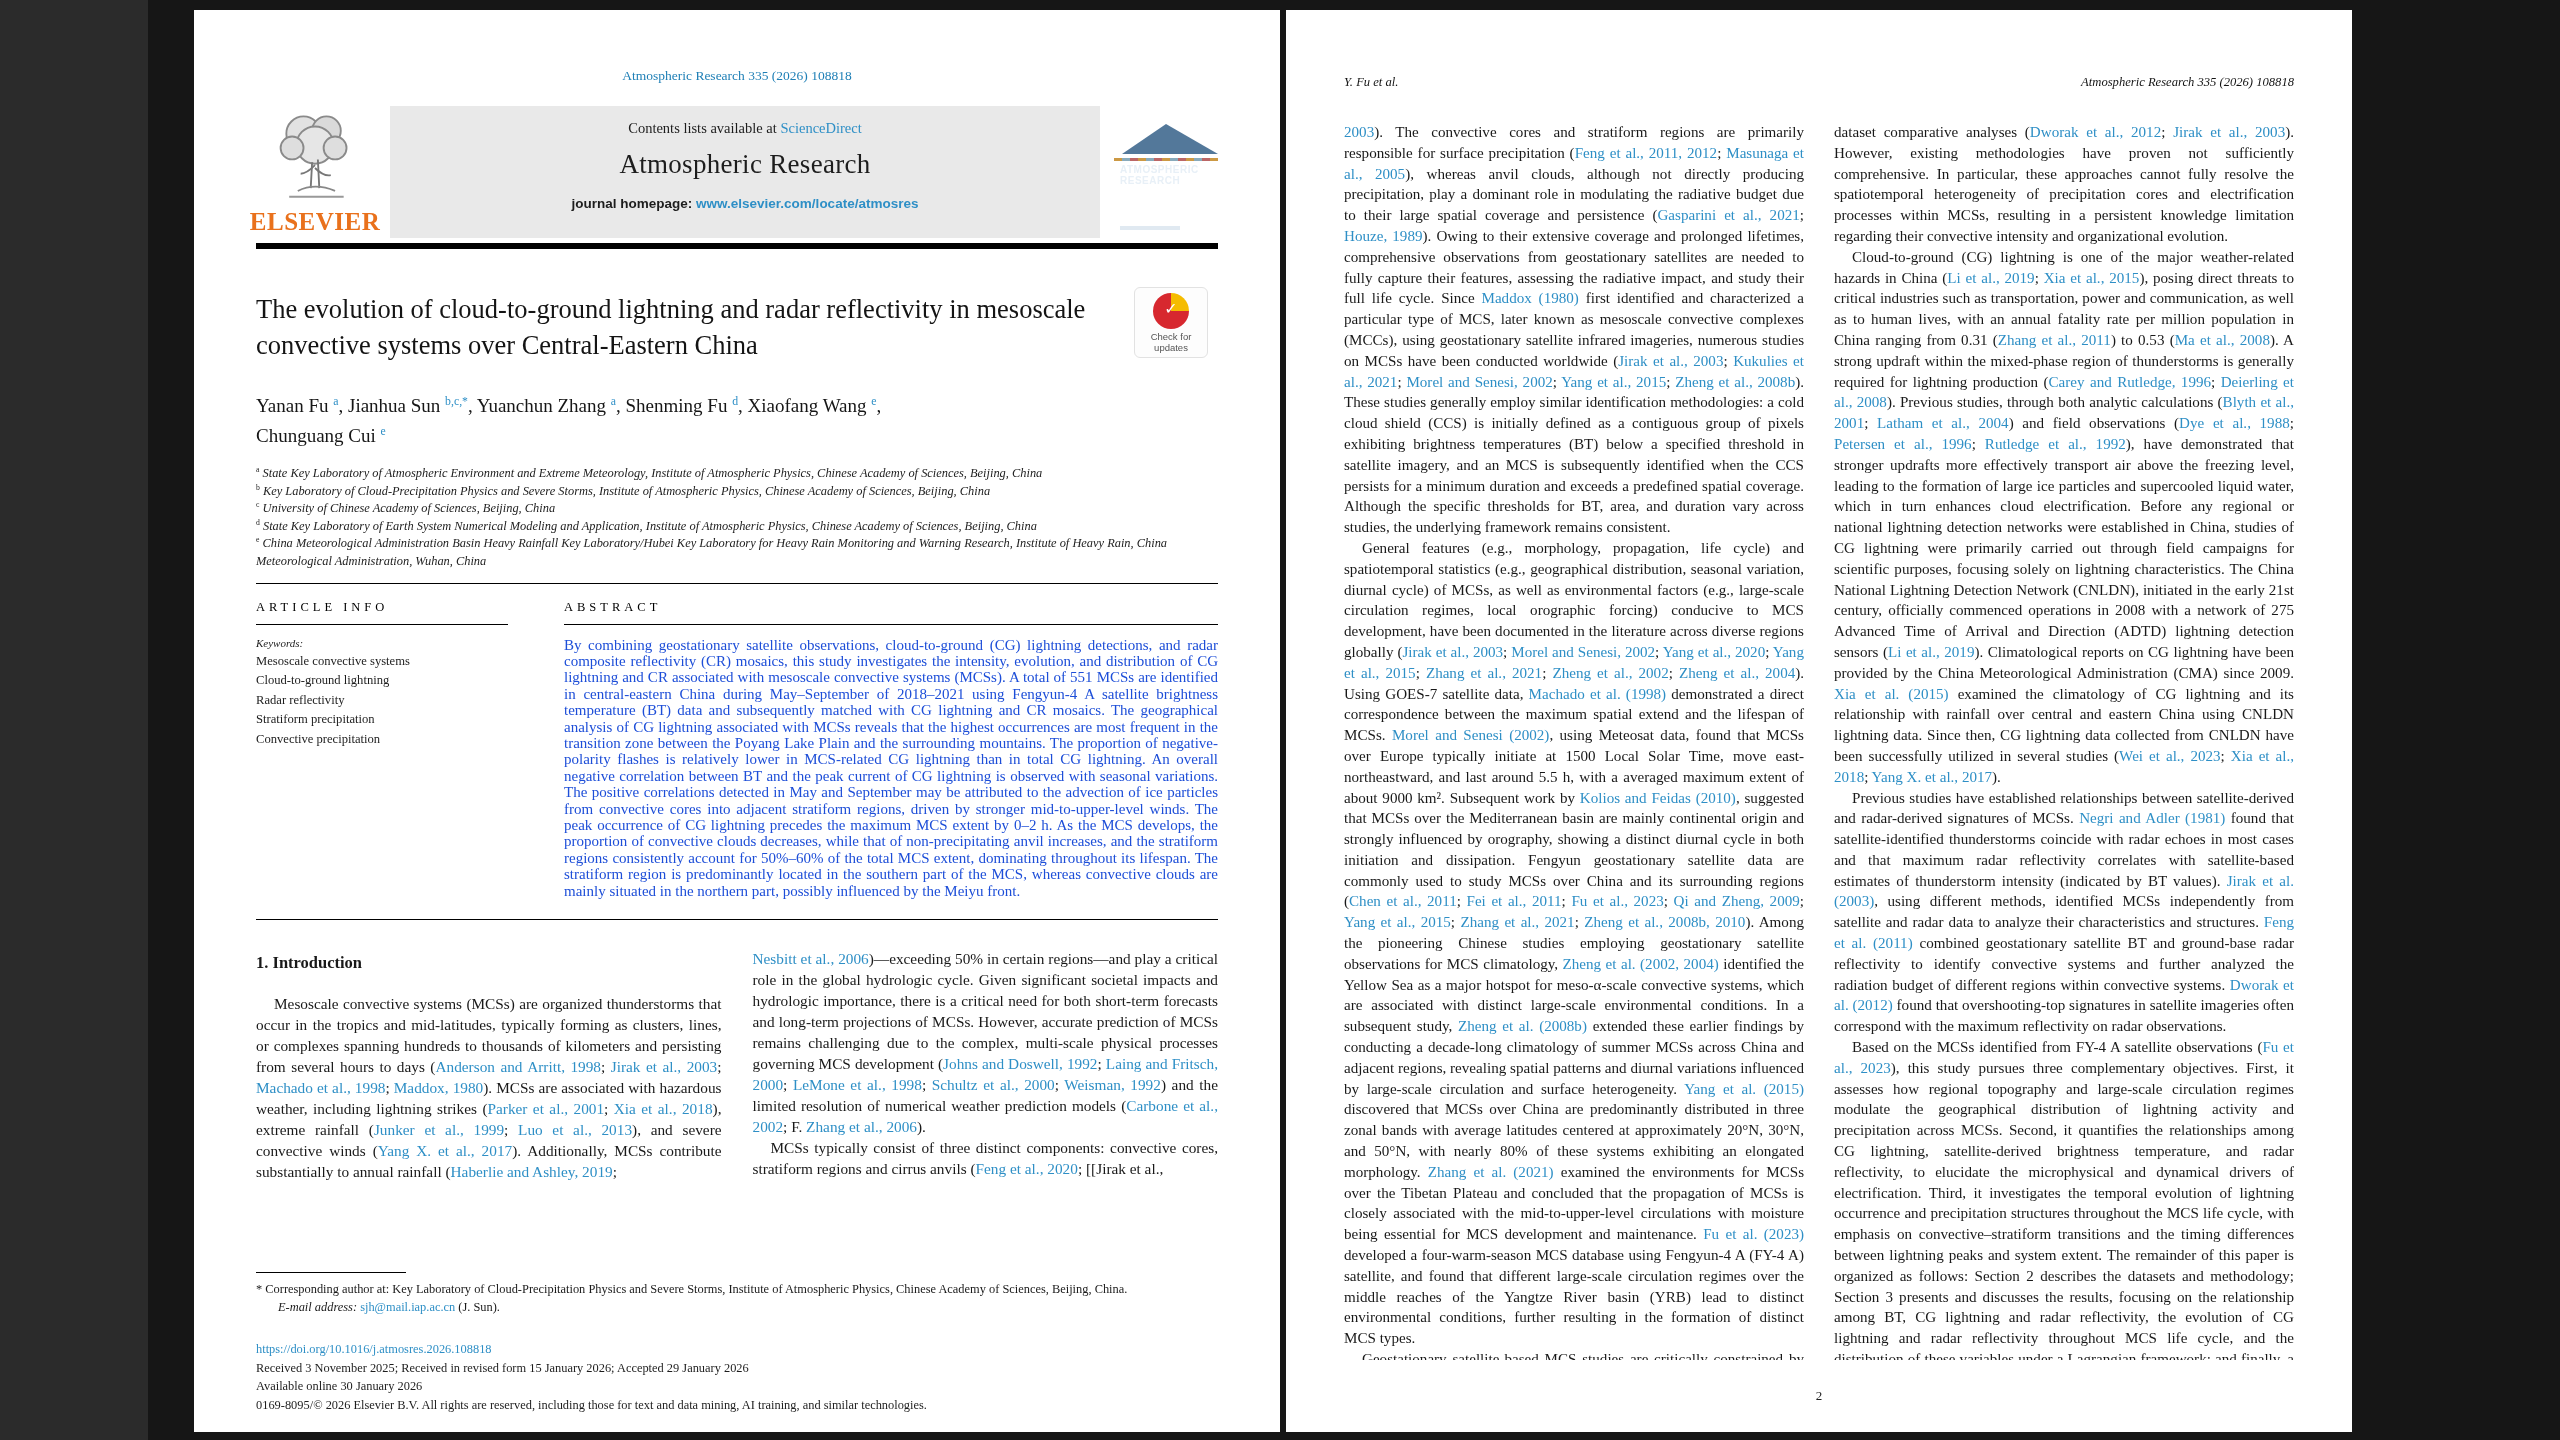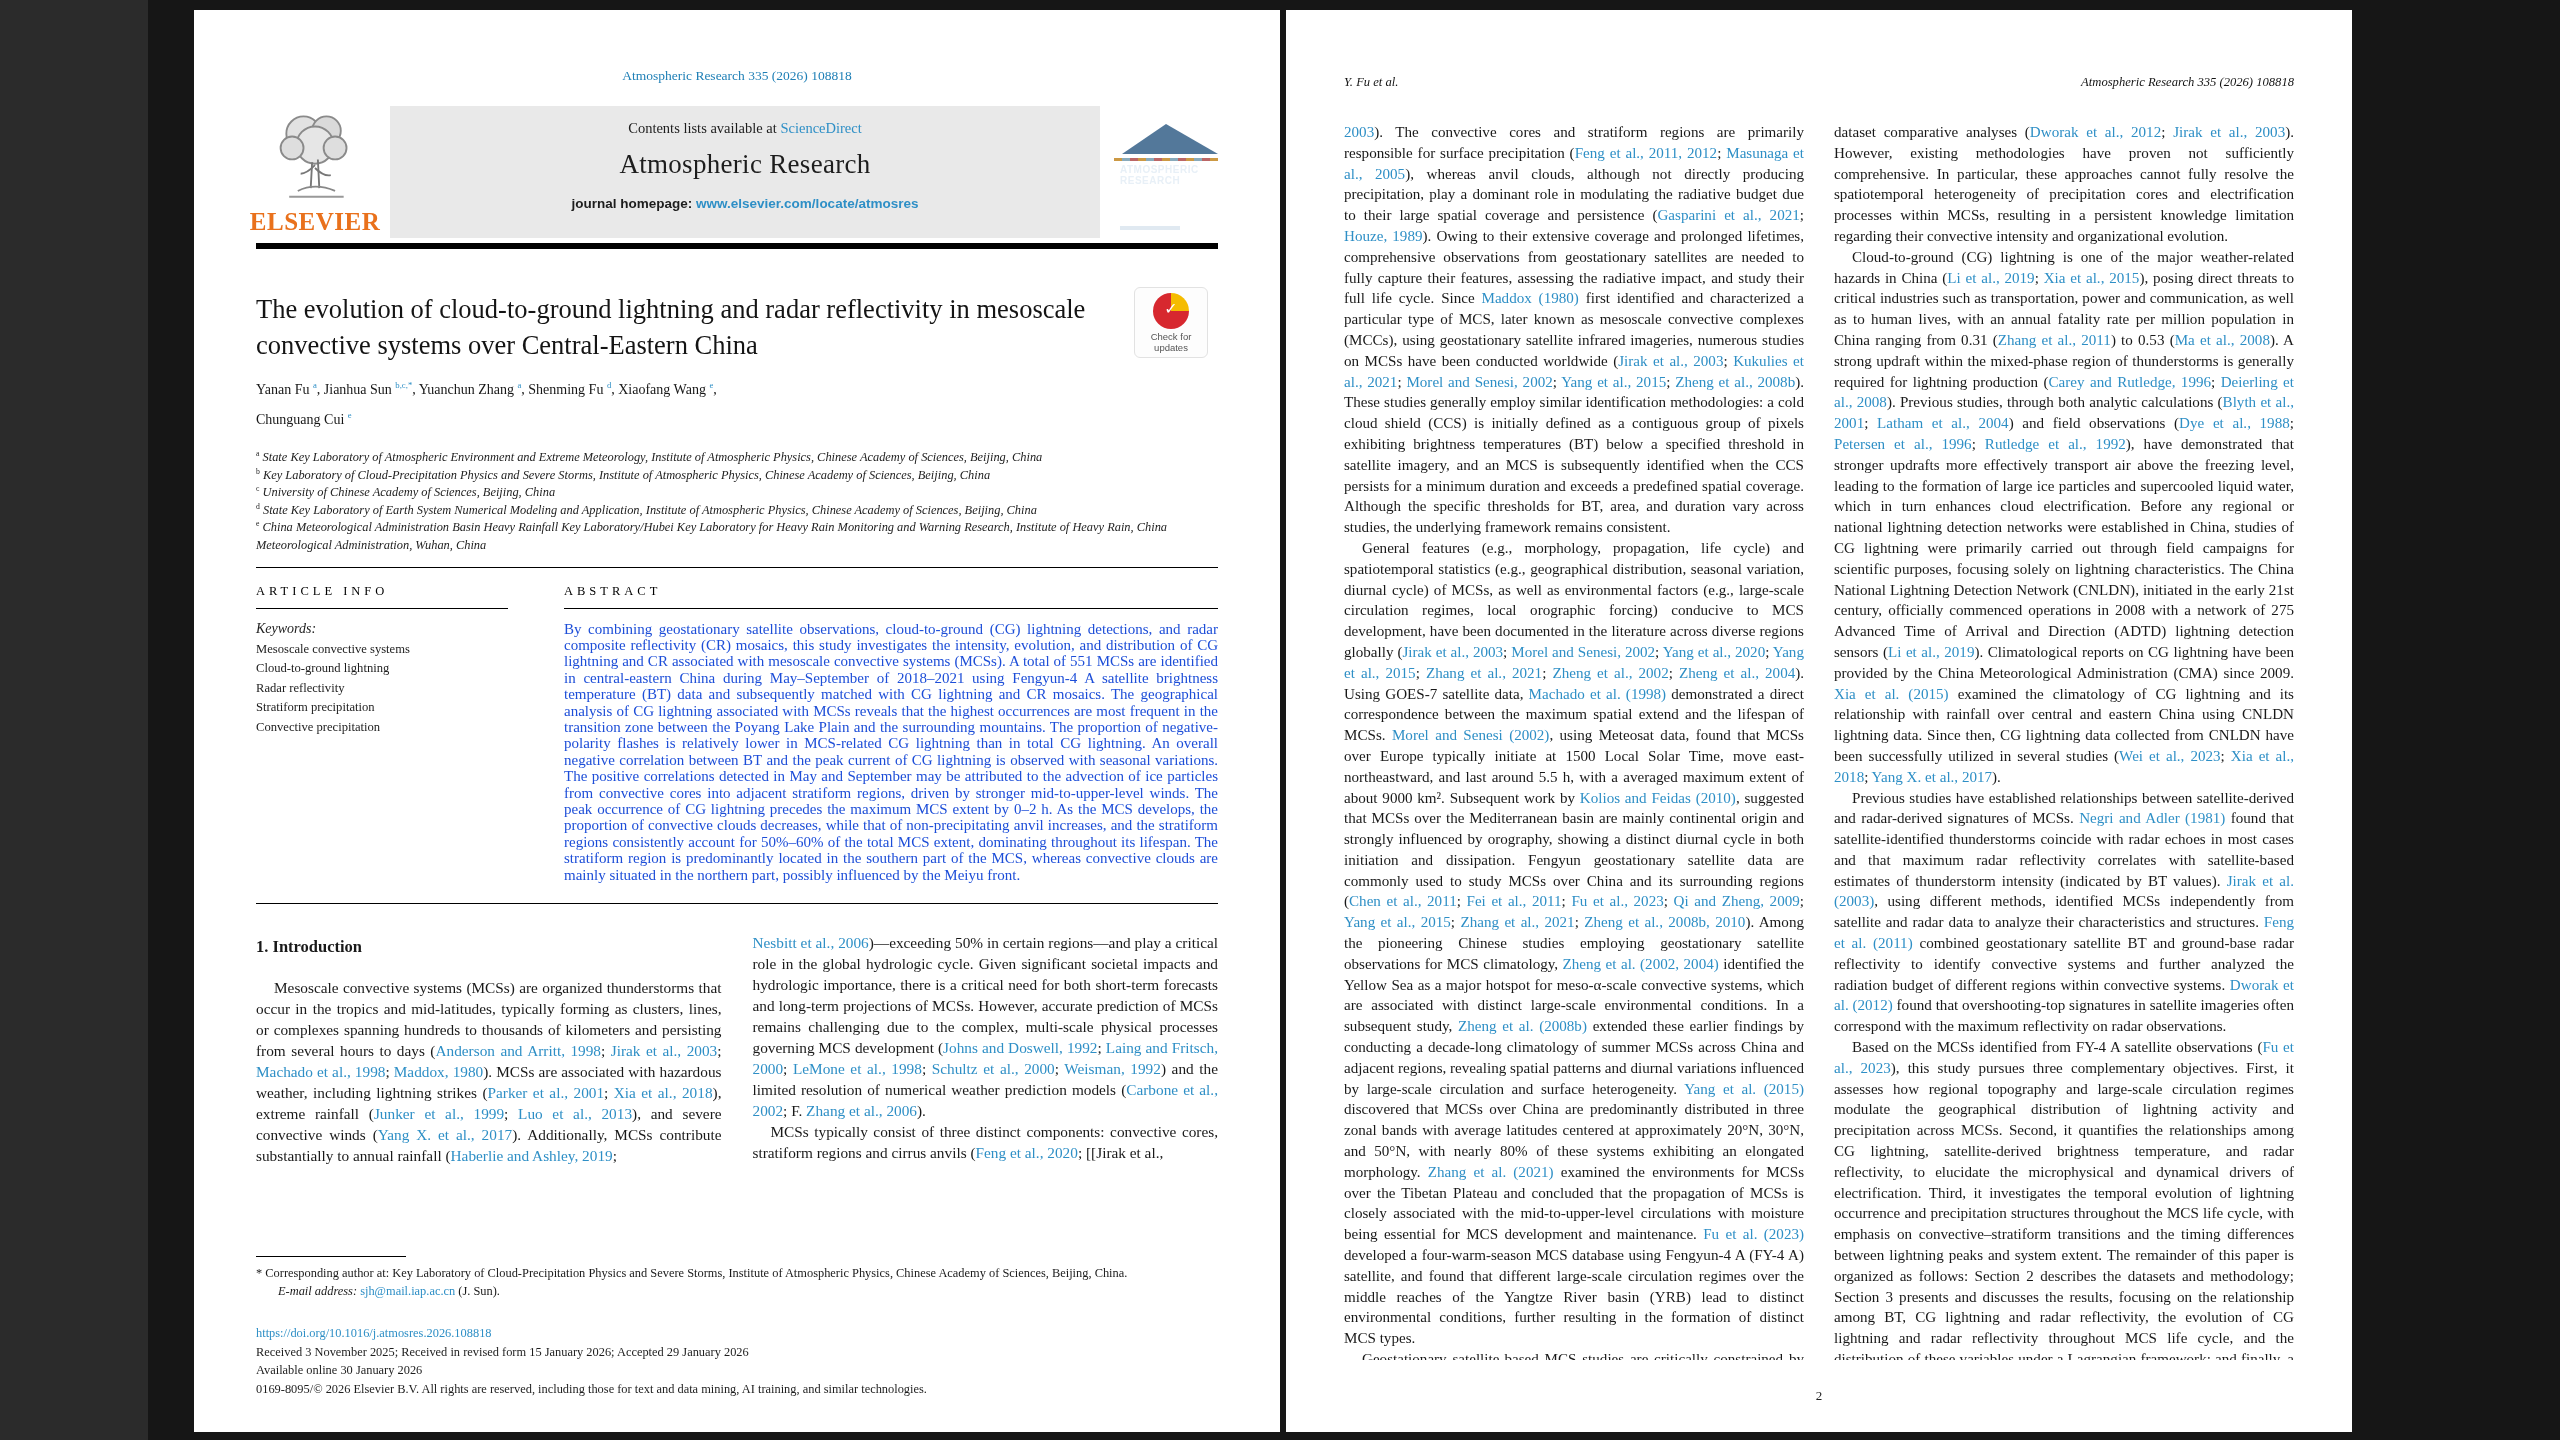--- a/index.html
+++ b/index.html
@@ -40,31 +40,31 @@
   
   .title-row { position:relative; margin-top:42px; padding-right:104px; }
   .paper-title { font-size:26.5px; line-height:36px; font-weight:normal; color:#141414; }
   .updates-badge { position:absolute; right:10px; top:-4px; width:74px; text-align:center;
     border:1px solid #e2e2e2; border-radius:6px; padding:5px 2px 4px; background:#fdfdfd; }
   .updates-circle { width:36px; height:36px; border-radius:50%; margin:0 auto 3px;
     background:conic-gradient(#f5bc00 0 90deg, #d7282f 90deg 360deg); position:relative; }
   .updates-circle::after { content:"✓"; position:absolute; left:0; top:6px; width:100%;
     text-align:center; color:#fff; font-size:16px; font-family:"Liberation Sans", sans-serif; }
   .updates-text { font-family:"Liberation Sans", sans-serif; font-size:9.5px; line-height:10.5px; color:#555; }
-  .authors { margin-top:12px; font-size:14px; line-height:30px; white-space:pre-line; color:#161616; }
+  .authors { margin-top:28px; font-size:19px; line-height:30px; white-space:pre-line; color:#161616; }
   .affiliations { margin-top:14px; font-size:12.4px; line-height:17.6px; font-style:italic; color:#222; }
   .affiliations sup { font-style:normal; }
   .thin-rule { border-top:1.2px solid #000; margin-top:12px; }
 
   
   .info-abs-row { display:flex; margin-top:16px; }
   .article-info { width:252px; }
   .block-heading { font-size:12.5px; letter-spacing:4px; color:#000000; }
   .head-rule { border-top:1.4px solid #000; margin:9px 0 12px; }
-  .kw-label { font-size:14px; font-style:italic; margin-bottom:3px; }
+  .kw-label { font-size:11px; font-style:italic; margin-bottom:3px; }
   .kw-item { font-size:12.6px; line-height:19.5px; }
   .abstract-col { flex:1; margin-left:56px; }
   .abstract-text { font-size:15px; line-height:16.4px; text-align:justify; color:#1d4ed8; }
   .section-sep { border-top:1.2px solid #000; margin-top:20px; }
 
   
   .body-cols { margin-top:28px; display:flex; gap:31px; height:302px; overflow:hidden; }
   .col { width:466px; text-align:justify; font-size:15.3px; line-height:21px; color:#191919; }
   .intro-heading { font-size:16.5px; font-weight:bold; margin:4px 0 20px; }
   .col p.indent { text-indent:18px; }

